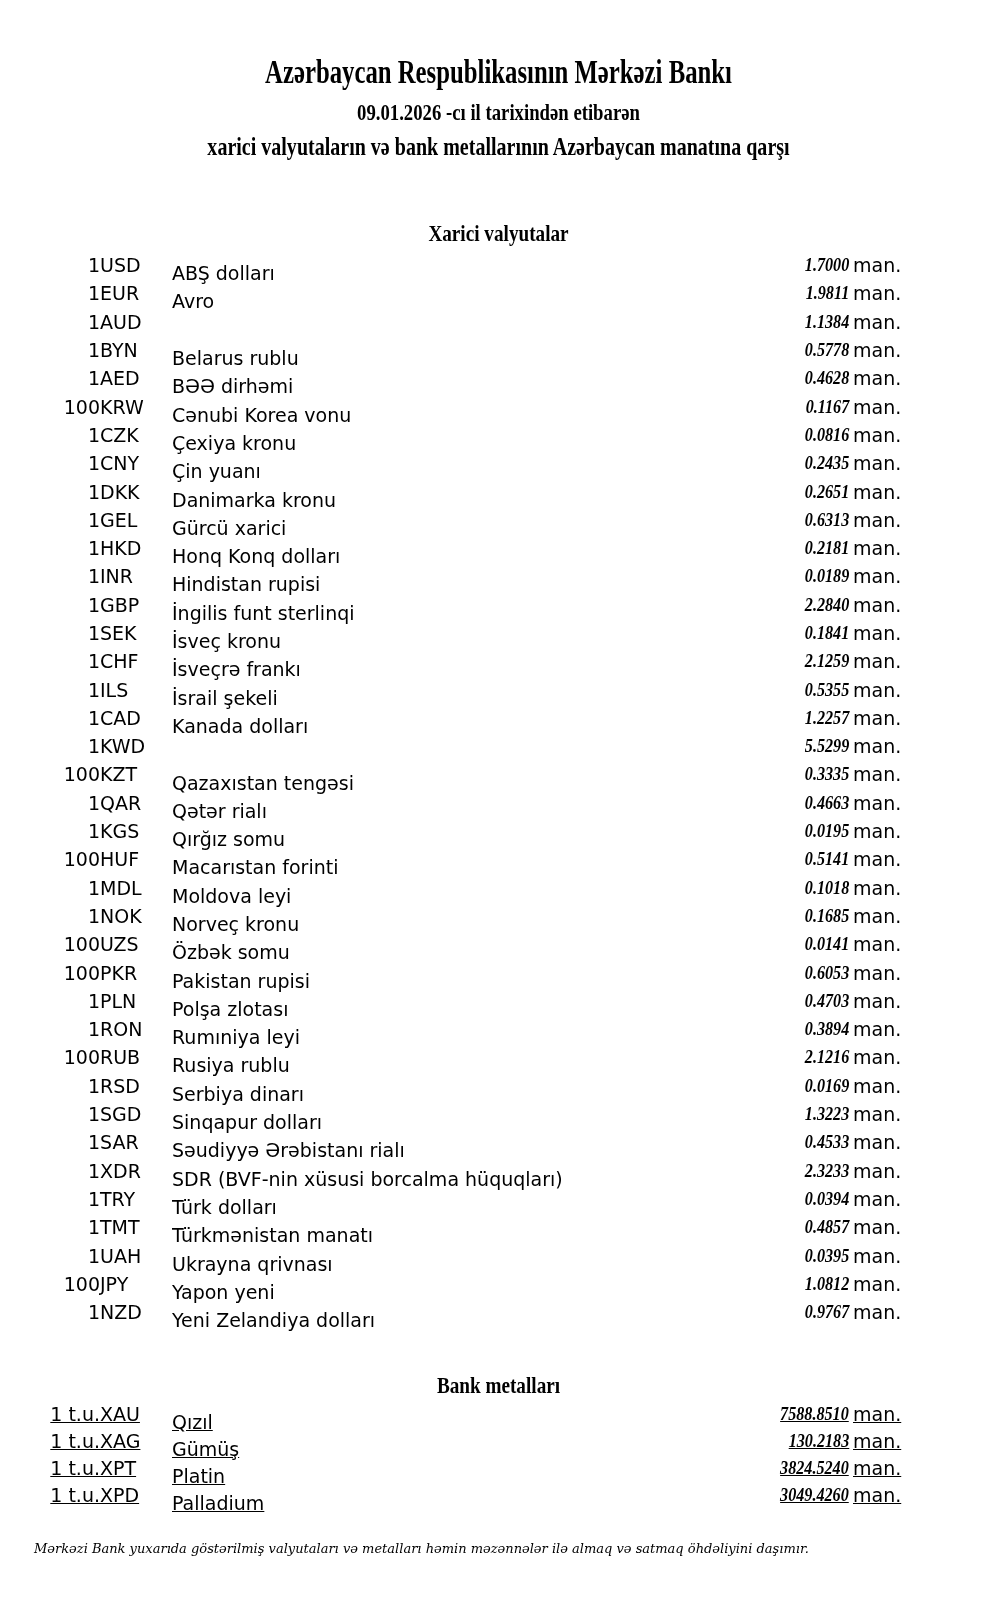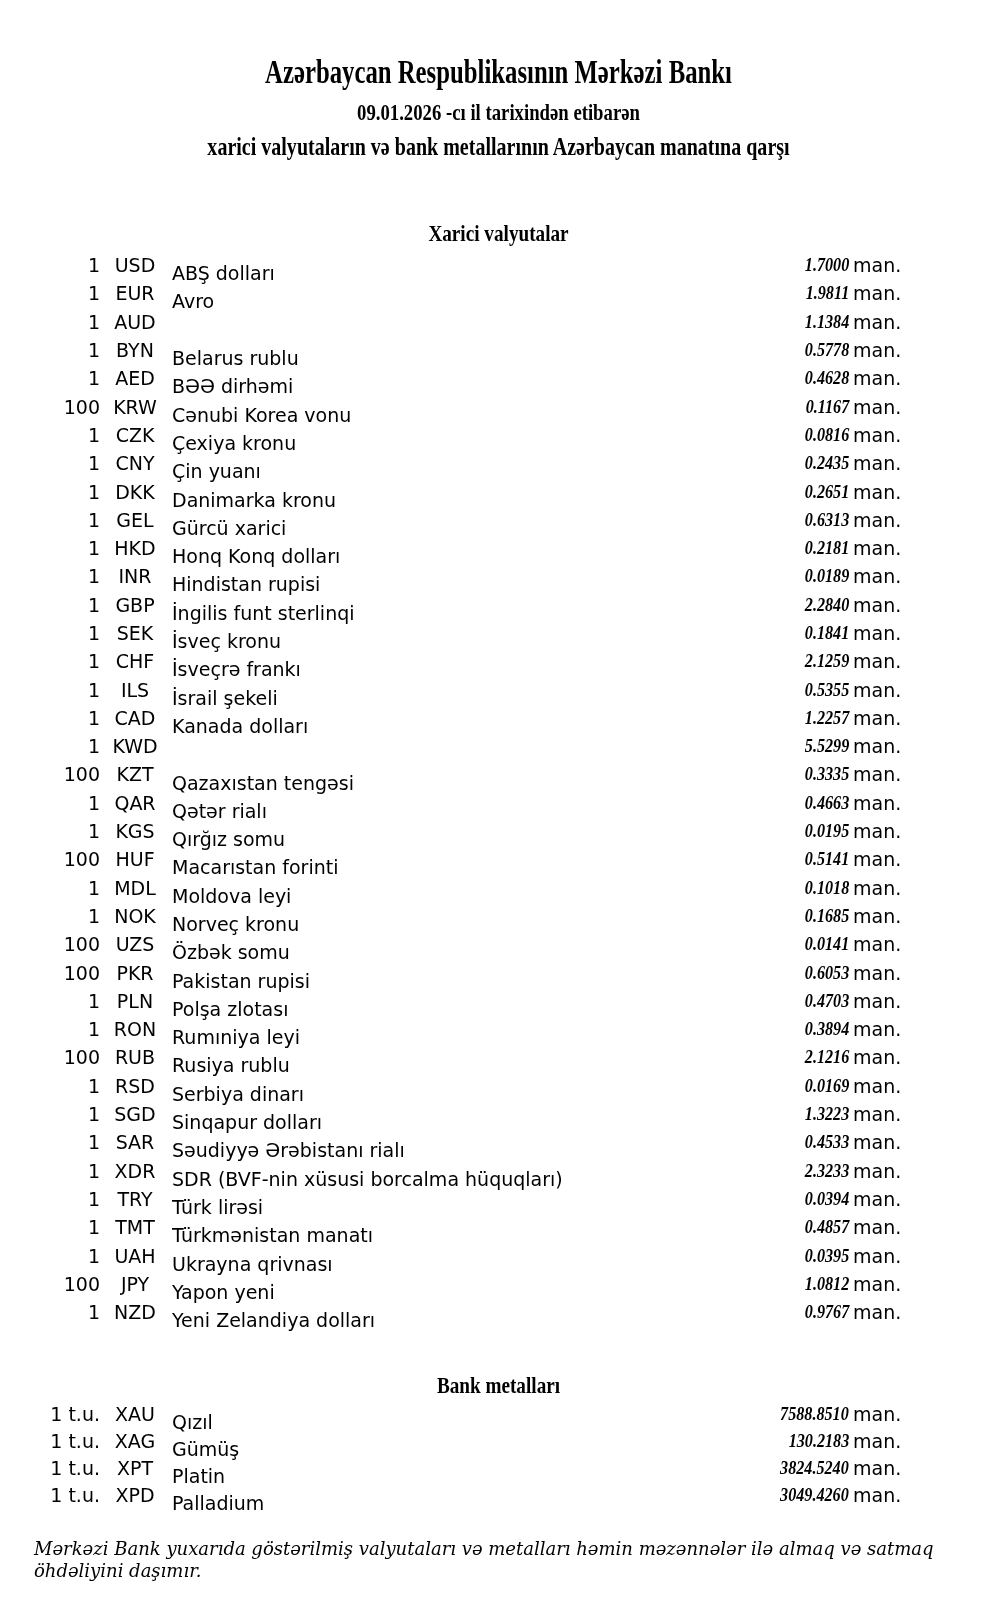--- a/index.html
+++ b/index.html
@@ -45,40 +45,40 @@
   #metal-rows { margin-top: 2px; }
   .row {
     display: flex;
     align-items: center;
     height: 28.3px;
     padding-right: 92px;
     box-sizing: border-box;
     font-size: 19px;
     white-space: nowrap;
   }
-  #metal-rows .row { height: 27px; }
+  #metal-rows .row { height: 27px; text-decoration: underline; }
   .qty   { flex: none; width: 100px; text-align: right; }
-  .code  { flex: none; width: 70px; text-align: center; }
+  .code  { flex: none; width: 70px; text-align: left; }
   .name  { flex: 1; margin-left: 2px; overflow: hidden; margin-top: 16px; }
   .rate  {
     flex: none;
     margin-left: auto;
     font-family: "Liberation Serif", serif;
     font-weight: bold;
     font-style: italic;
     font-size: 19px;
     transform: scaleX(0.85);
     transform-origin: 100% 50%;
   }
   .unit  { flex: none; width: 52px; margin-left: 4px; }
   .footer-note {
     margin: 30px 34px 0 34px;
     font-family: "DejaVu Serif", serif;
     font-style: italic;
-    font-size: 18px;
+    font-size: 13px;
     line-height: 22px;
   }
 </style>
 </head>
 <body>
 
 <div class="serif-bold page-title">Azərbaycan Respublikasının Mərkəzi Bankı</div>
 
 <div class="serif-bold date-line">09.01.2026 -cı il tarixindən etibarən</div>
 
@@ -345,21 +345,21 @@
     <span class="qty">1</span>
     <span class="code">XDR</span>
     <span class="name">SDR (BVF-nin xüsusi borcalma hüquqları)</span>
     <span class="rate">2.3233</span>
     <span class="unit">man.</span>
   </div>
 
   <div class="row">
     <span class="qty">1</span>
     <span class="code">TRY</span>
-    <span class="name">Türk lirəsi</span>
+    <span class="name">Türk dolları</span>
     <span class="rate">0.0394</span>
     <span class="unit">man.</span>
   </div>
 
   <div class="row">
     <span class="qty">1</span>
     <span class="code">TMT</span>
     <span class="name">Türkmənistan manatı</span>
     <span class="rate">0.4857</span>
     <span class="unit">man.</span>

